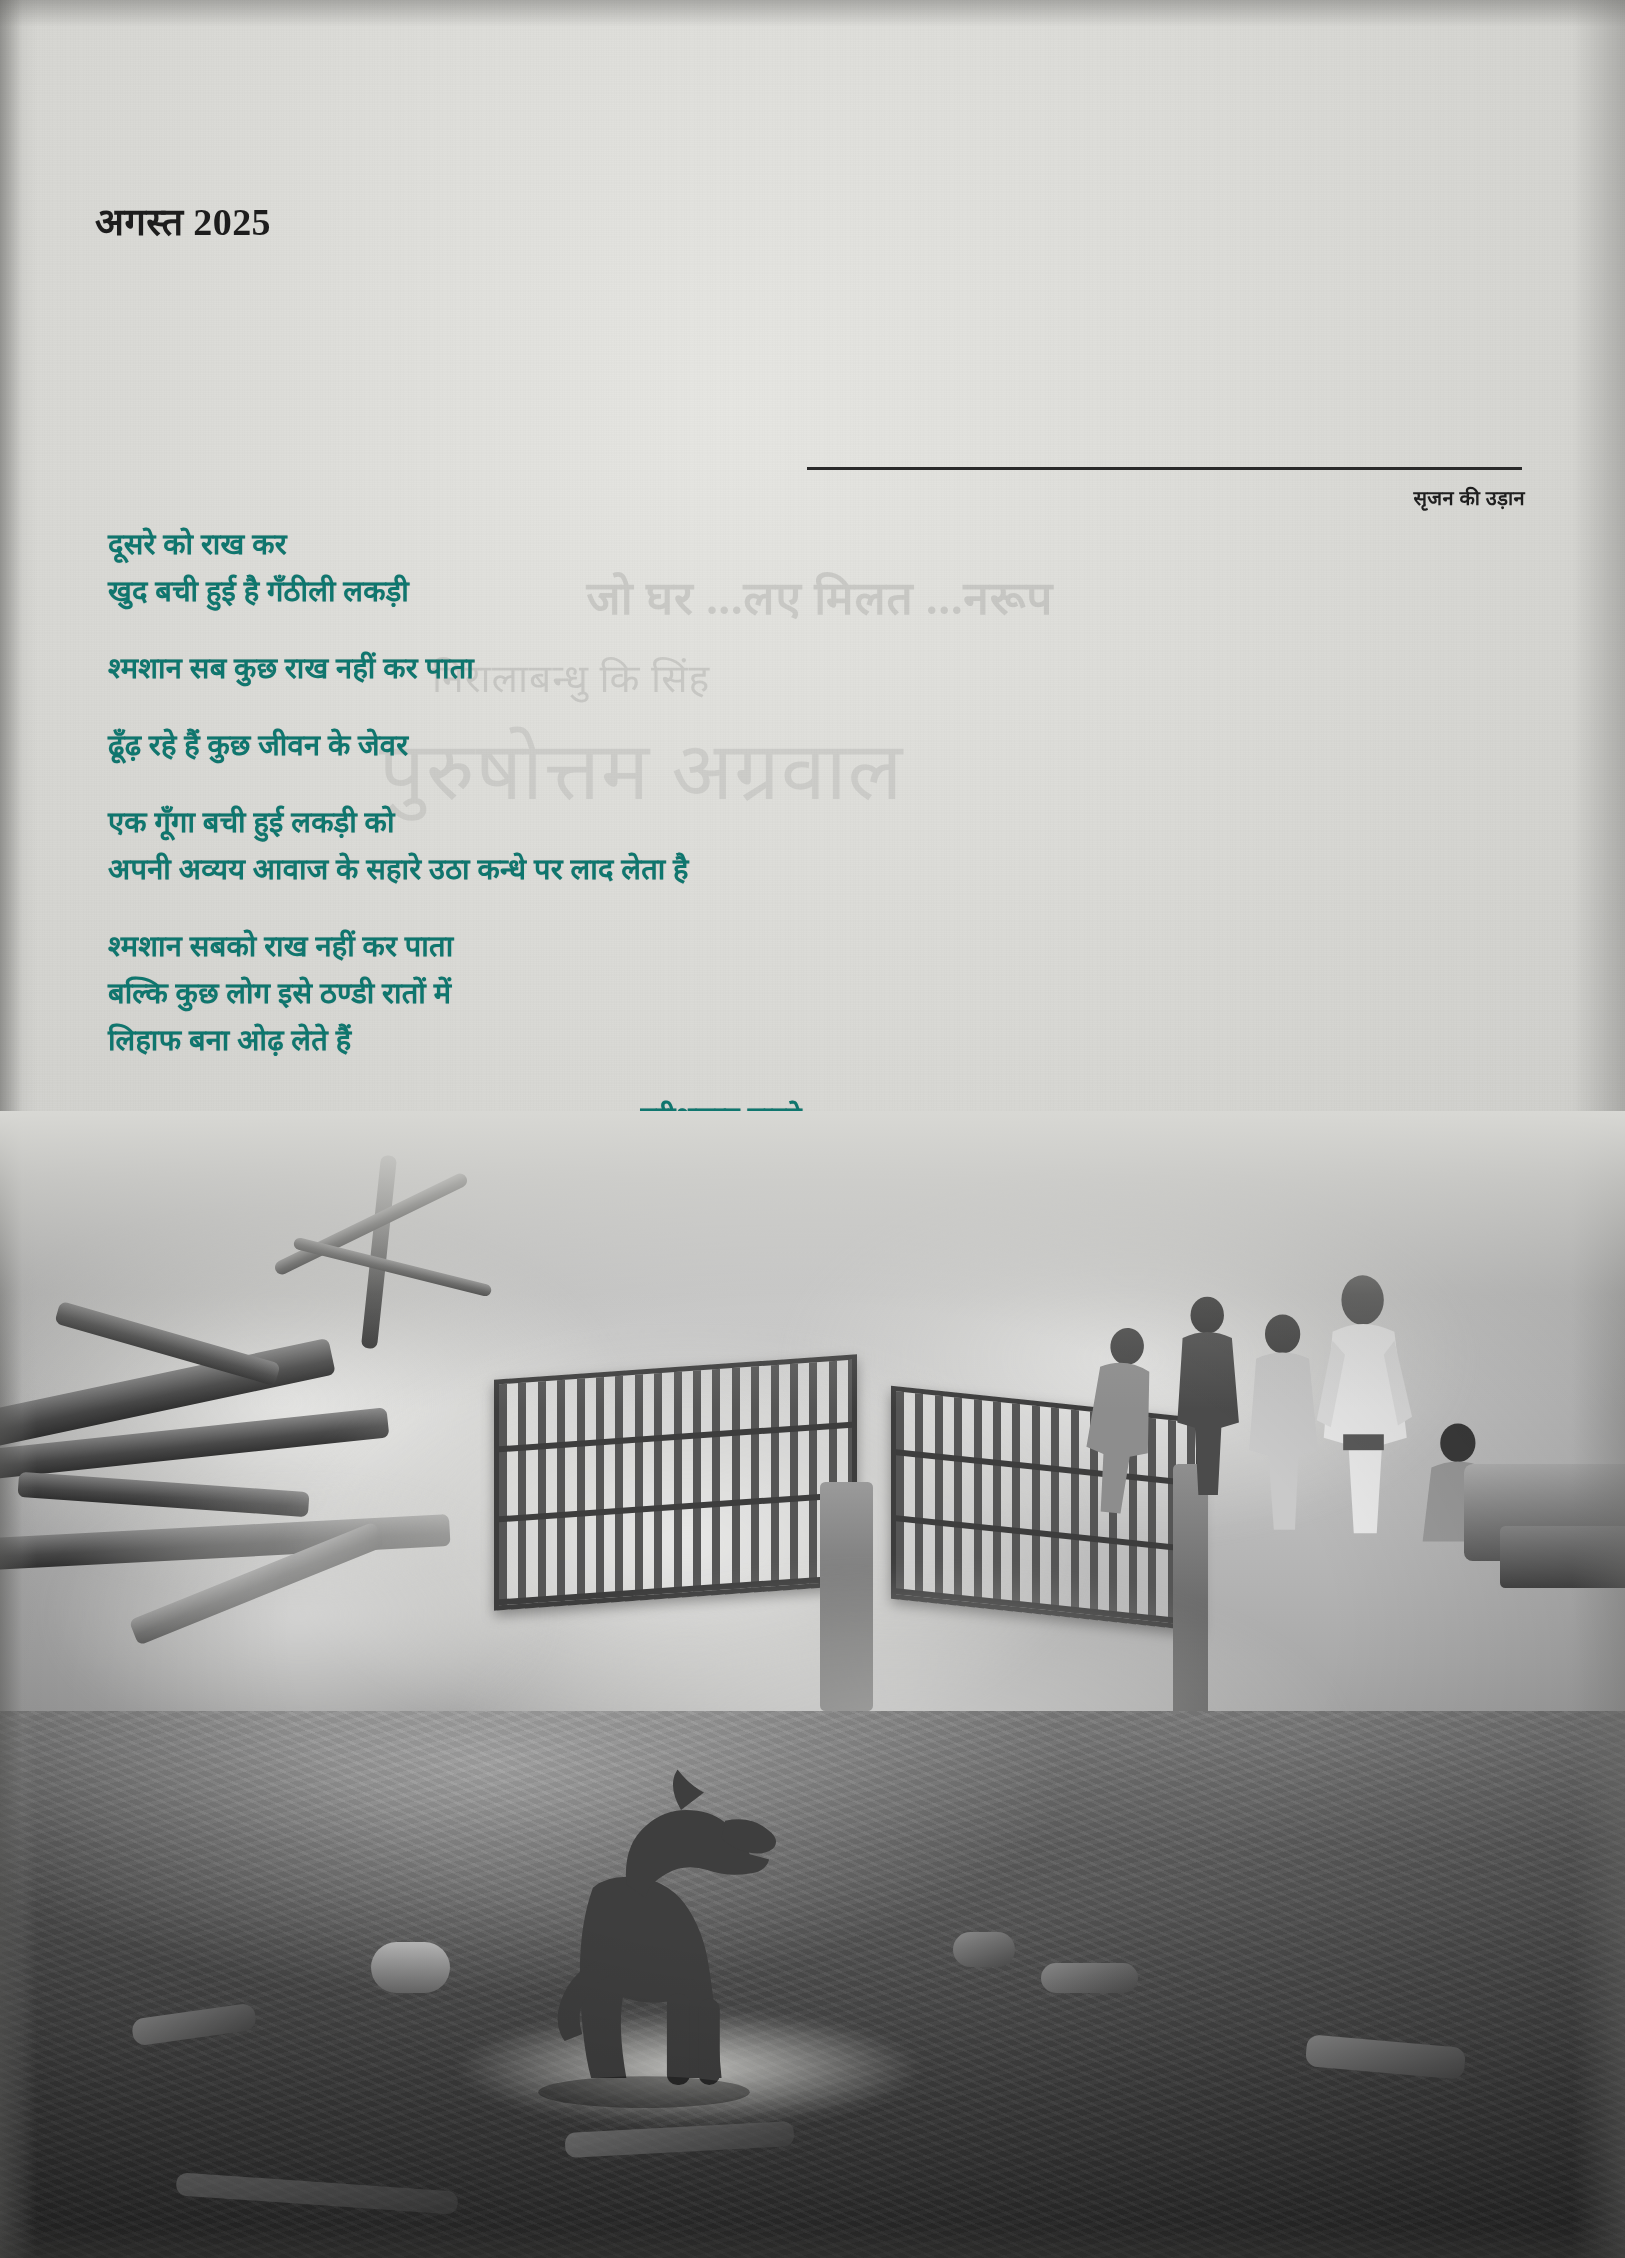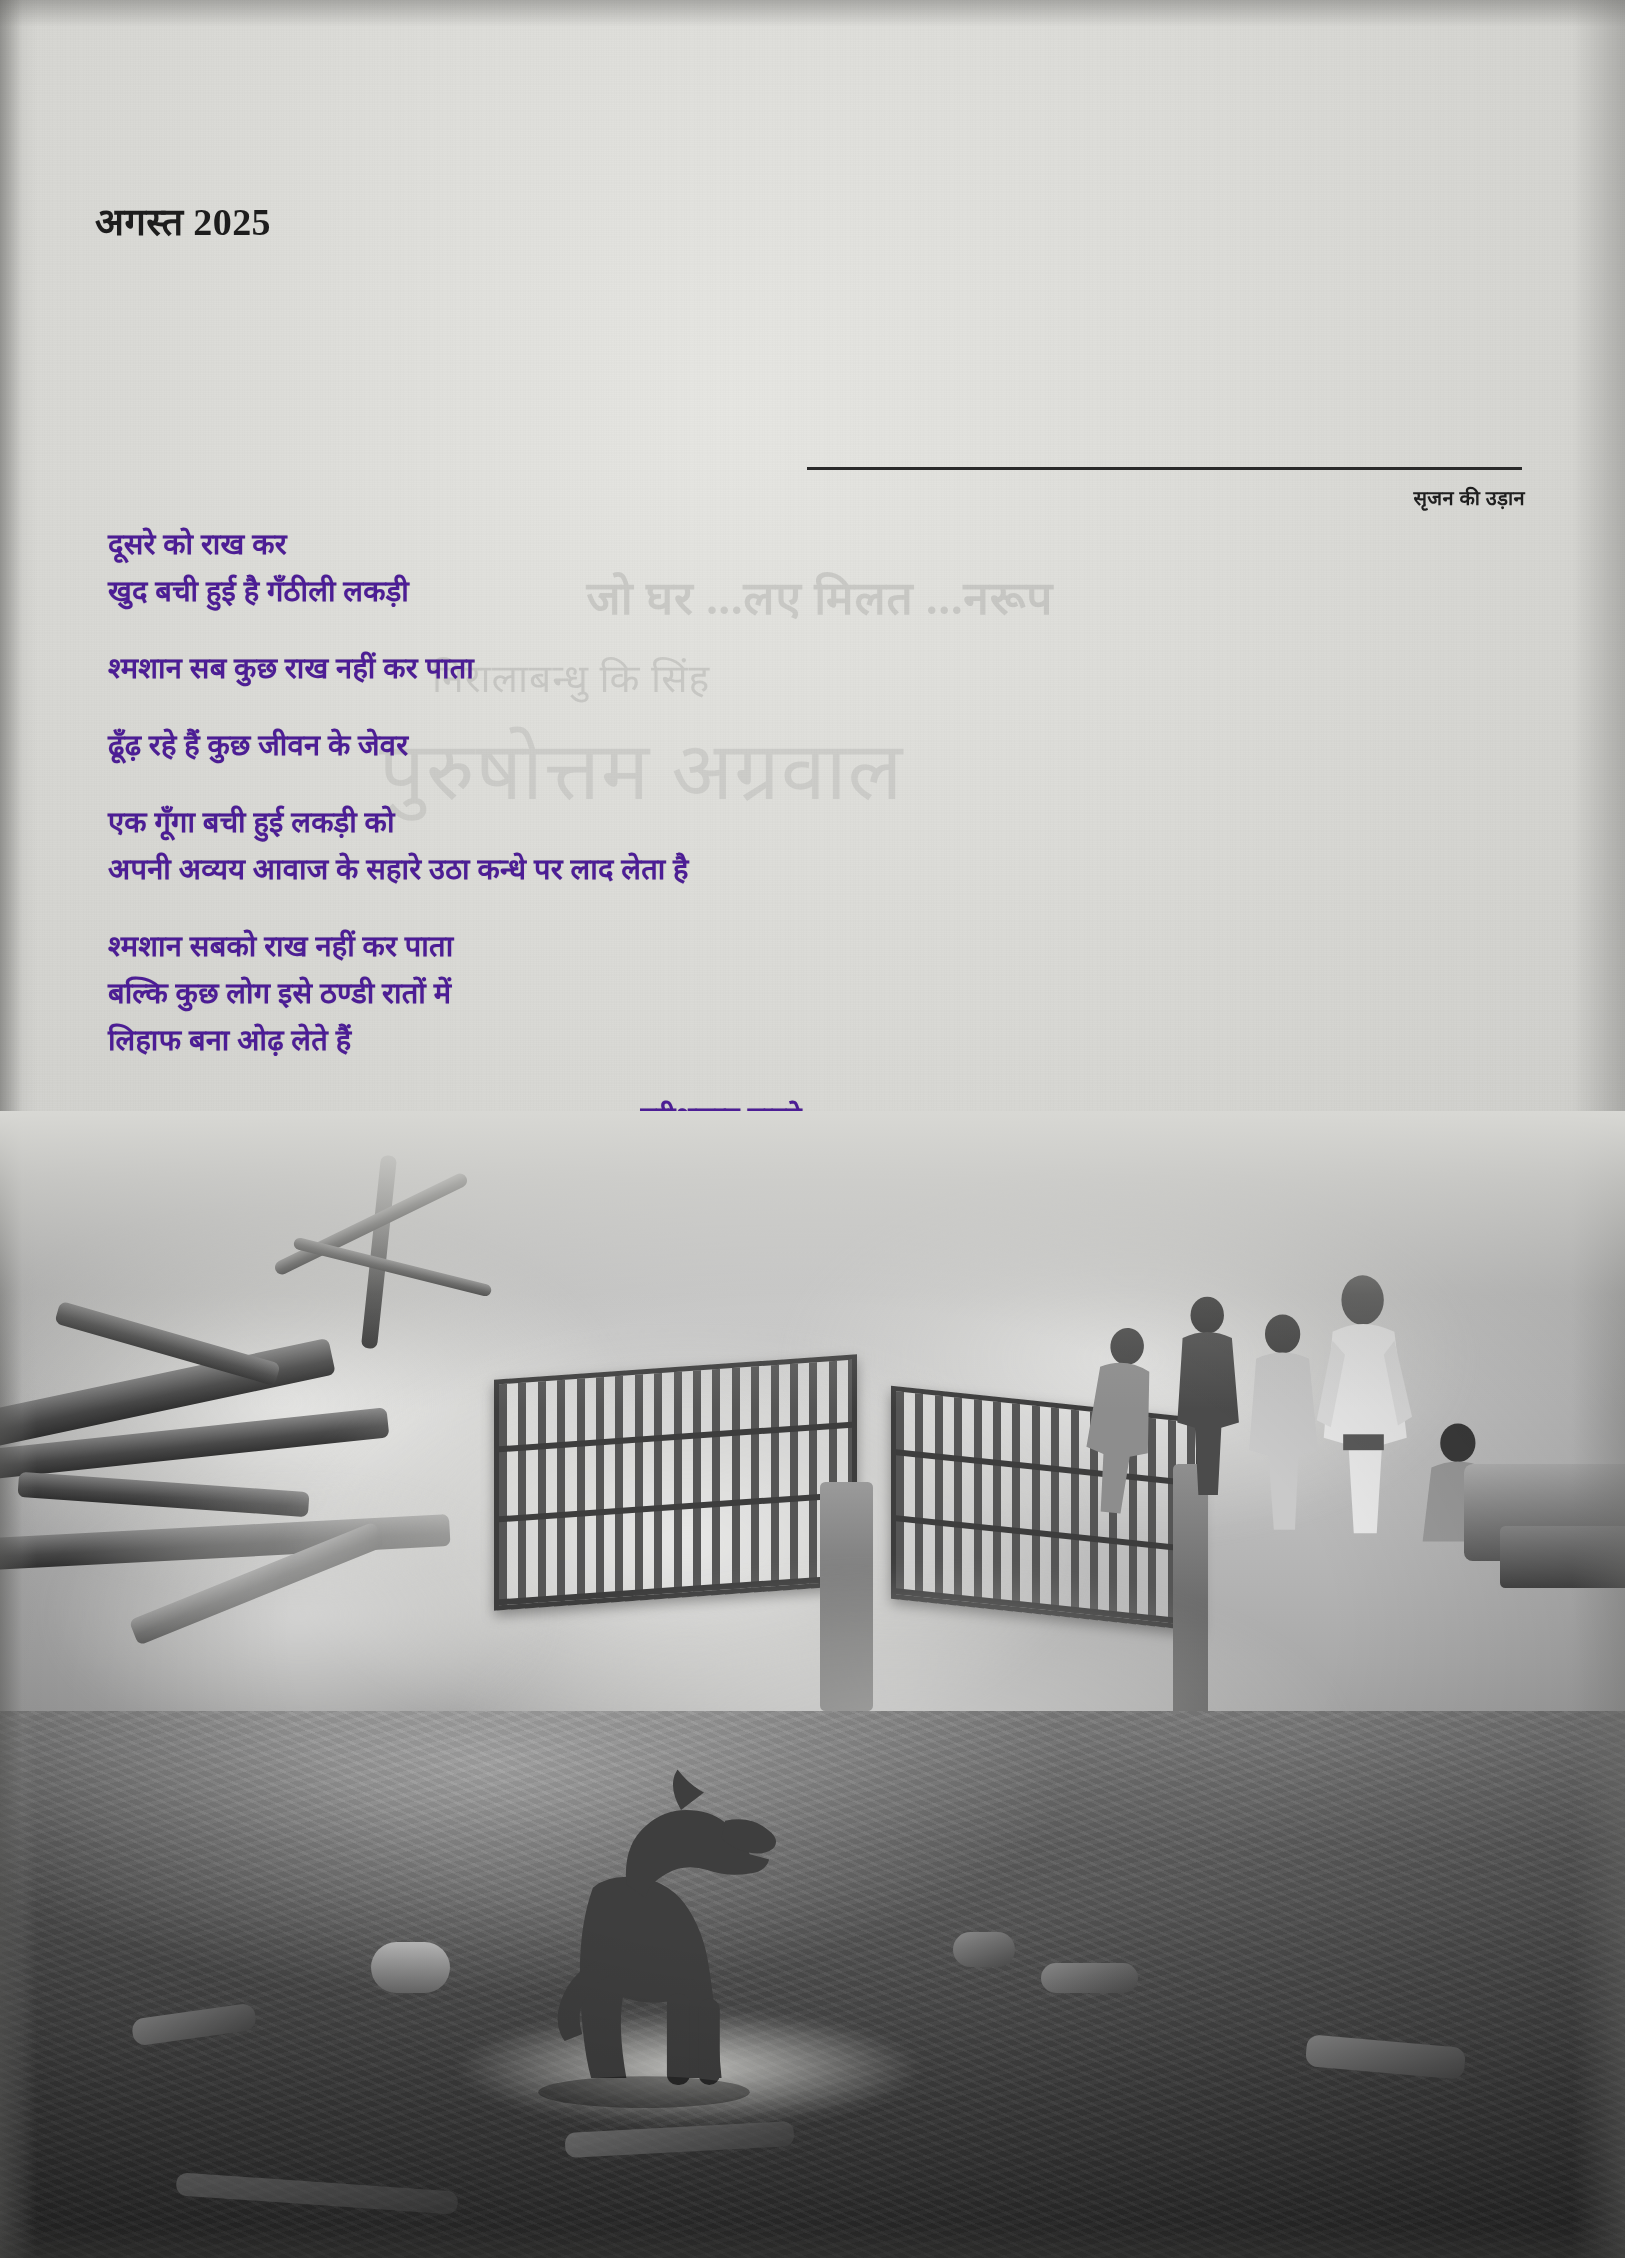--- a/index.html
+++ b/index.html
@@ -131,21 +131,21 @@
 
   
   .poem {
     position: absolute;
     left: 108px;
     top: 521px;
     width: 953px;
     font-family: "Liberation Serif", "DejaVu Serif", serif;
     font-size: 29px;
     font-weight: 600;
-    color: #4c1d95;
+    color: #0f766e;
     line-height: 1.62;
     letter-spacing: 0.3px;
     text-shadow: 0 0 0.9px rgba(0,0,0,.18);
   }
   .stanza { margin-bottom: 30px; }
   .stanza .line { white-space: nowrap; }
   .poem-credit {
     margin-top: 12.4px;
     margin-left: 503px;
     font-size: 29px;

